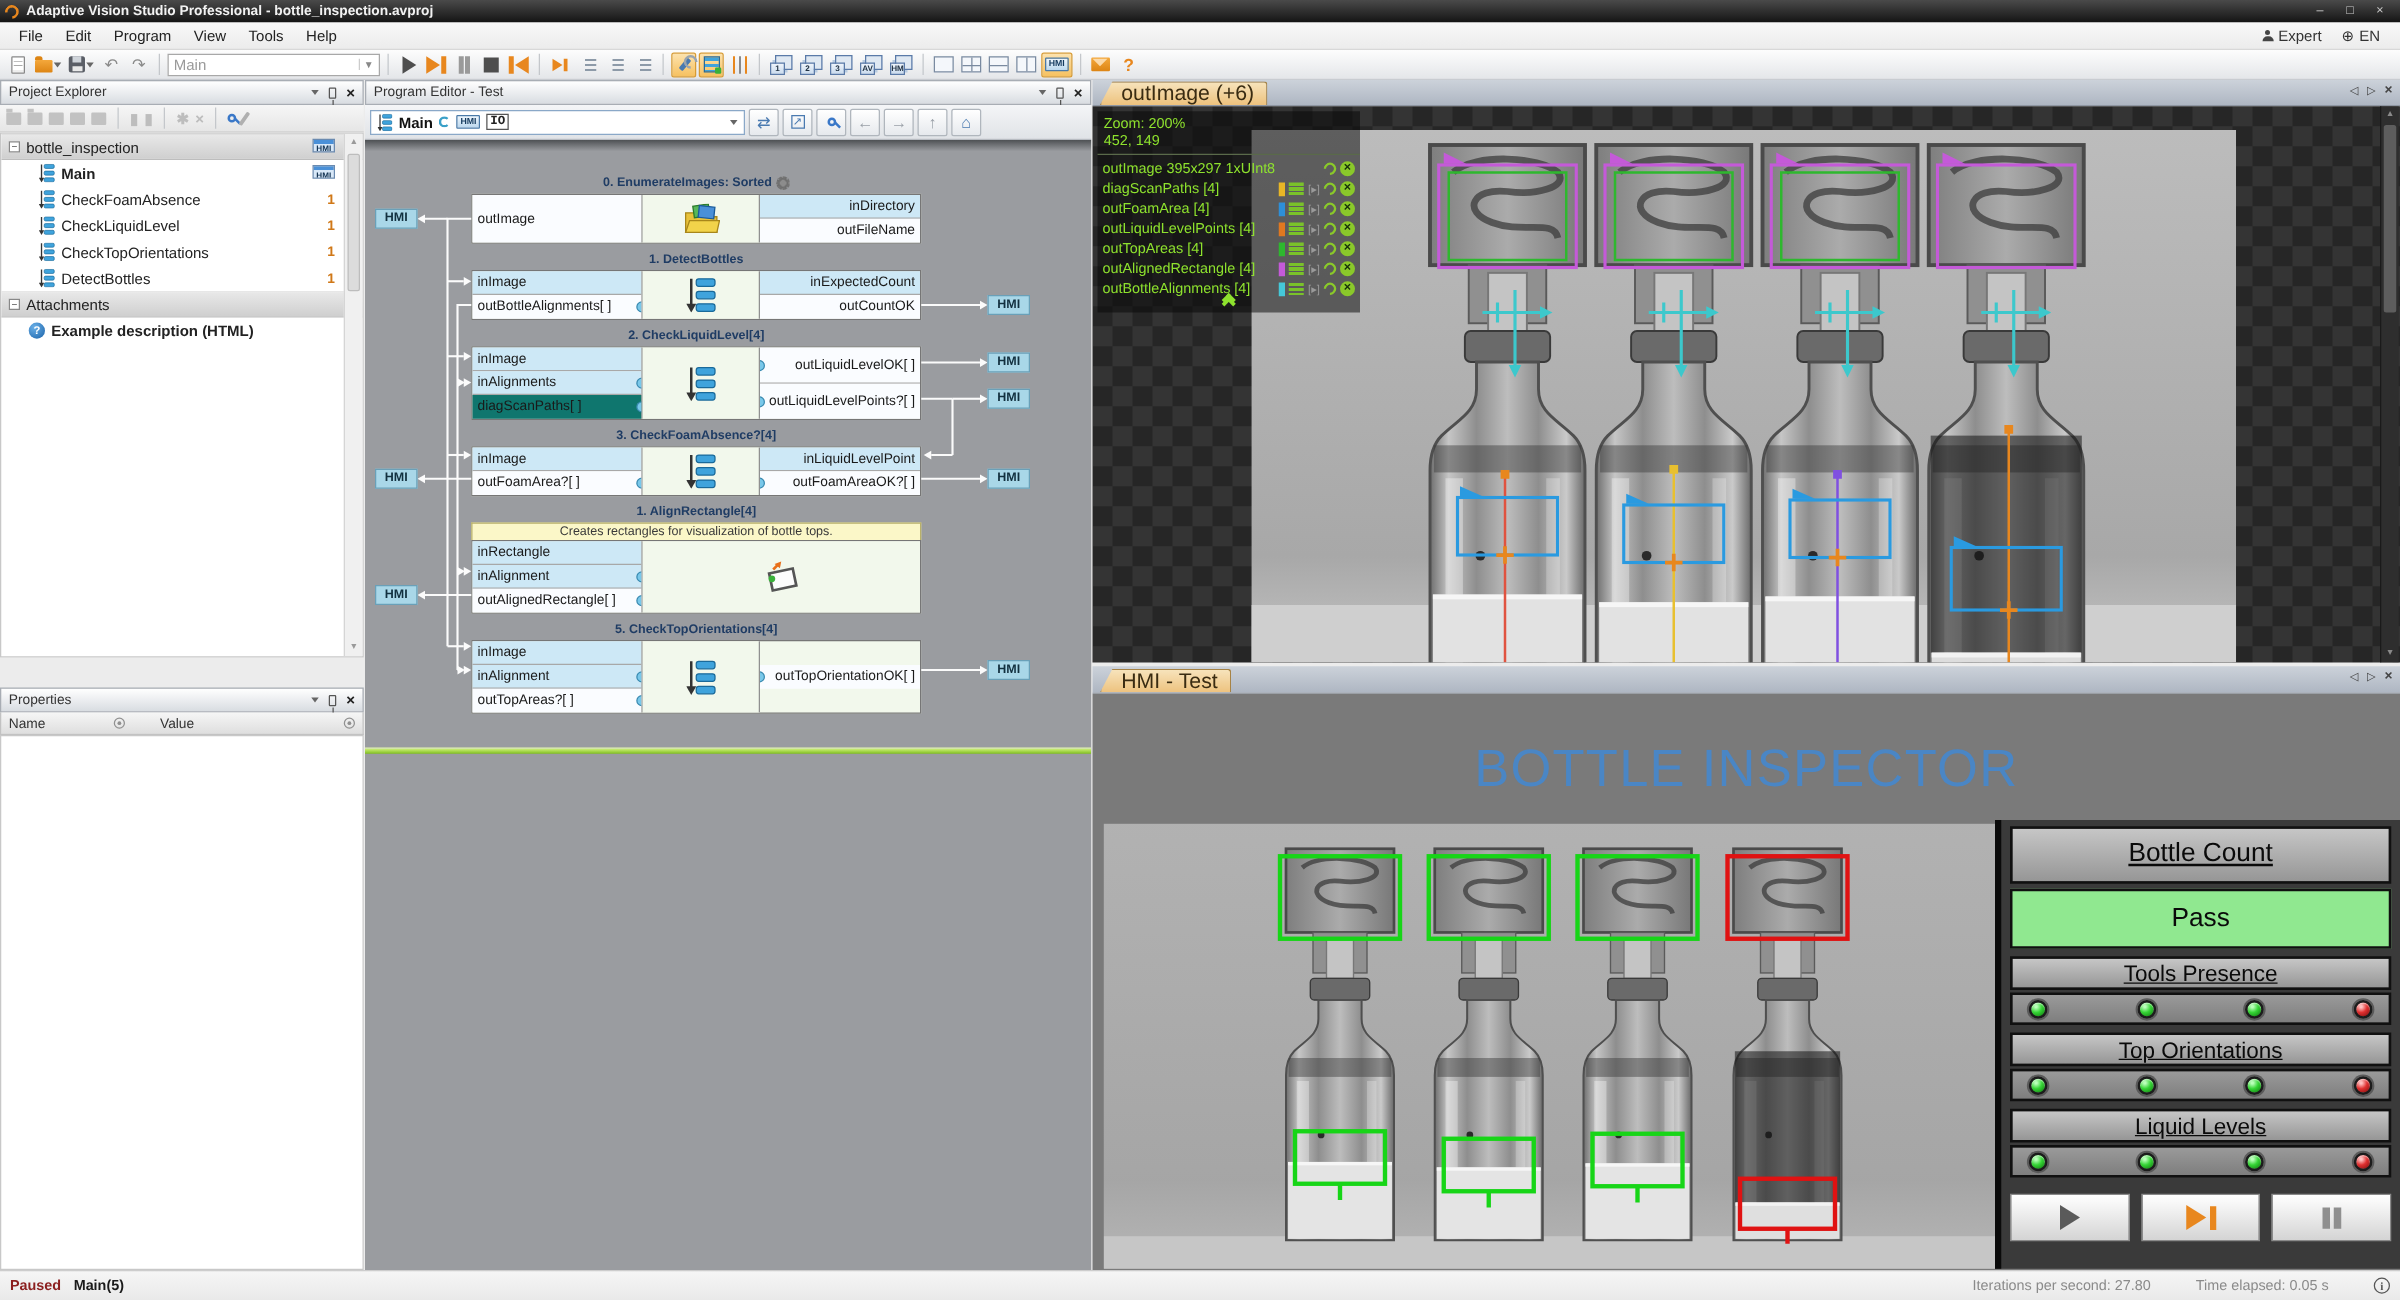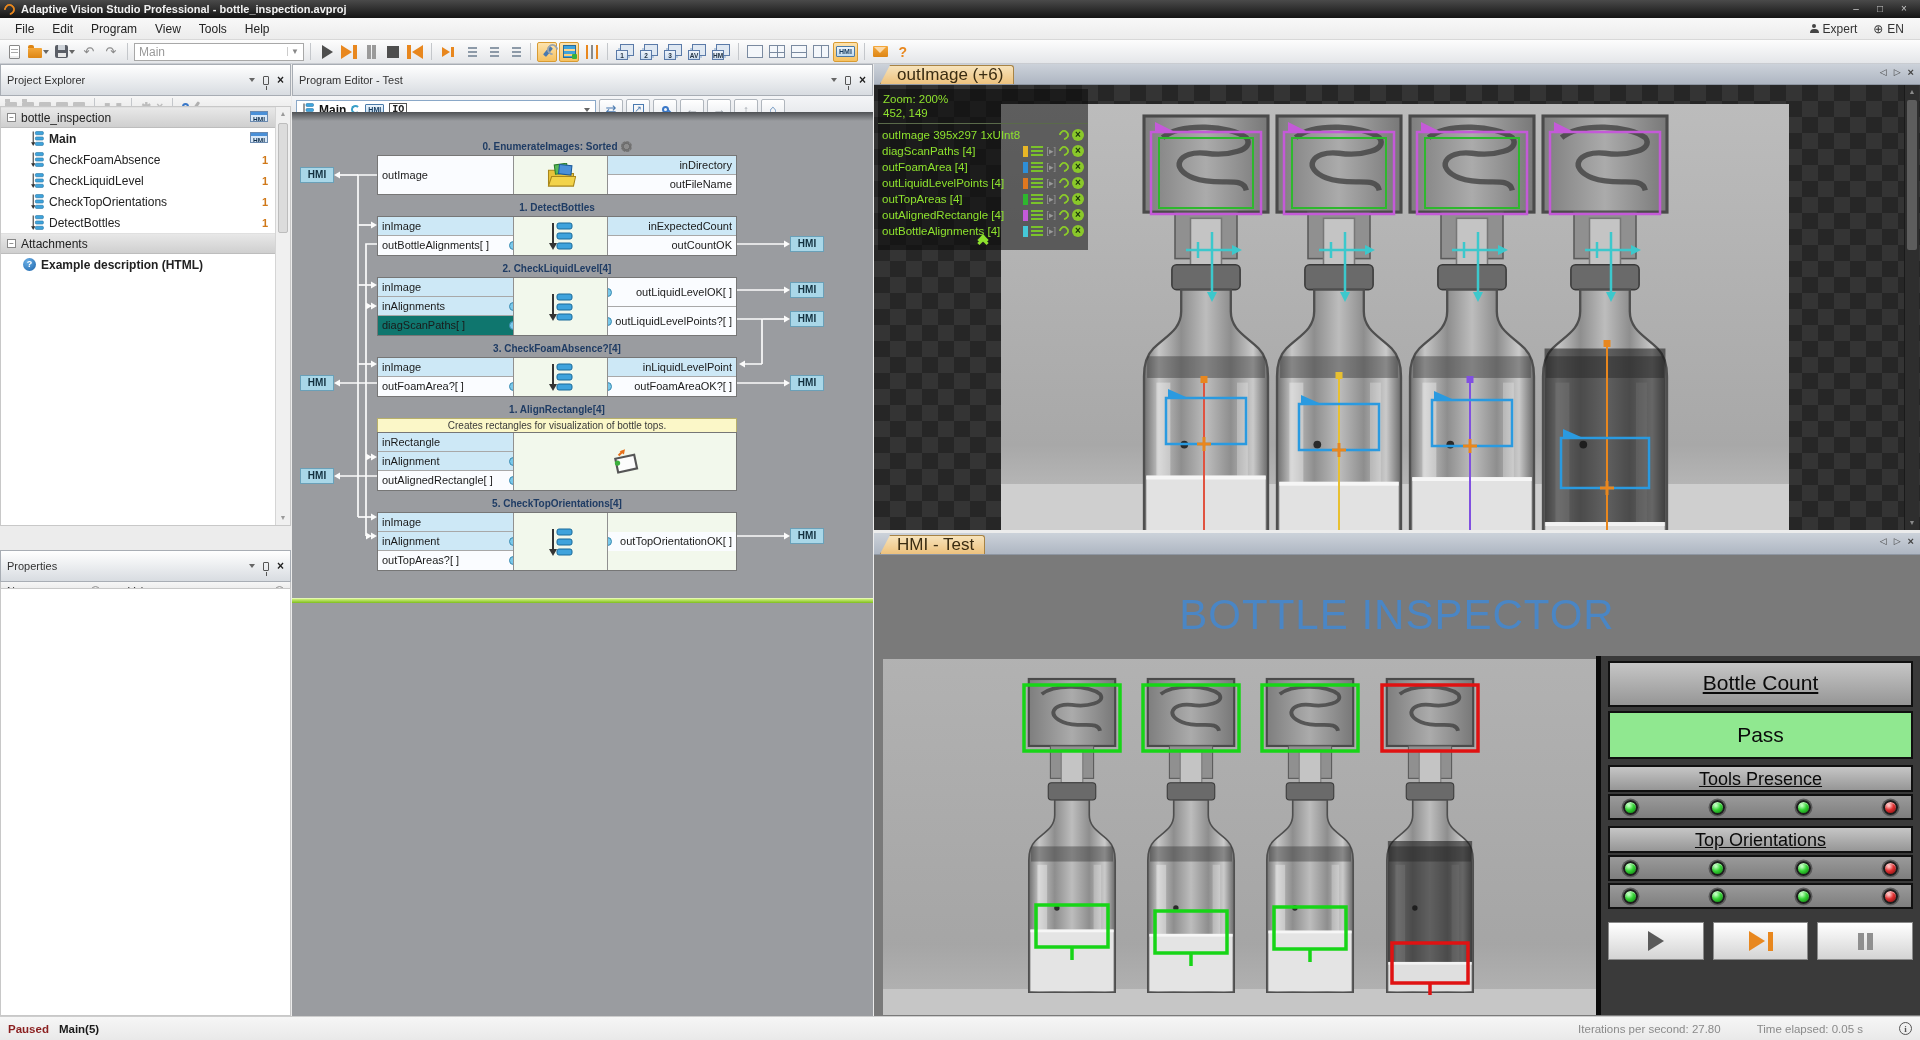--- a/index.html
+++ b/index.html
@@ -60,21 +60,21 @@
   .lay-ic.l4::before{content:"";position:absolute;left:50%;top:0;bottom:0;width:1px;background:#7a8aa0;}
   .lay-ic.l4::after{content:"";position:absolute;top:50%;left:0;right:0;height:1px;background:#7a8aa0;}
   .lay-ic.lh::after{content:"";position:absolute;top:50%;left:0;right:0;height:1px;background:#7a8aa0;}
   .lay-ic.lv::before{content:"";position:absolute;left:50%;top:0;bottom:0;width:1px;background:#7a8aa0;}
   .hmi-chip{font-size:7px;font-weight:bold;background:linear-gradient(#eef6fd,#bcd8ee);border:1px solid #4a7aa8;color:#143a5e;padding:0 2px;line-height:9px;border-radius:1px;}
   .env-ic{width:15px;height:11px;background:linear-gradient(#f4a83c,#dd8514);position:relative;border-radius:1px;}
   .env-ic::before{content:"";position:absolute;left:1px;top:1px;border-left:6.5px solid transparent;border-right:6.5px solid transparent;border-top:6px solid #fbd9a8;}
   .help-ic{color:#e8871e;font-weight:bold;font-size:14px;}
 
   
-  .dock-header{height:32px;background:linear-gradient(#ffffff,#d8dce1);border:1px solid #a8adb4;display:flex;align-items:center;padding:0 6px;color:#333;font-size:11px;gap:8px;}
+  .dock-header{height:20px;background:linear-gradient(#ffffff,#d8dce1);border:1px solid #a8adb4;display:flex;align-items:center;padding:0 6px;color:#333;font-size:11px;gap:8px;}
   .dock-header .sp{flex:1;}
   .pin-ic{width:6px;height:9px;border:1px solid #555;border-radius:1px;position:relative;}
   .pin-ic::after{content:"";position:absolute;left:2px;top:9px;width:1px;height:4px;background:#555;}
   .x-ic{color:#222;font-weight:bold;font-size:12px;line-height:12px;}
 
   .left-col{position:absolute;left:0;top:64px;width:291px;height:952px;background:#ececec;}
   .pe-toolbar{height:22px;background:linear-gradient(#f6f6f6,#e6e6e6);border-bottom:1px solid #cfcfcf;display:flex;align-items:center;gap:5px;padding:0 5px;}
   .dis-ic{width:12px;height:10px;background:#c2c2c2;border-radius:1px;position:relative;}
   .dis-ic.fold::before{content:"";position:absolute;left:0;top:-3px;width:5px;height:3px;background:#c2c2c2;}
   .dis-glyph{color:#bdbdbd;font-size:12px;font-weight:bold;}
@@ -1030,20 +1030,21 @@
           </div>
 
           <div class="hpanel hp-head">Top Orientations</div>
           <div class="ledbar">
             <span class="led led-green"></span>
             <span class="led led-green"></span>
             <span class="led led-green"></span>
             <span class="led led-red"></span>
           </div>
 
+          <div class="hpanel hp-head">Liquid Levels</div>
           <div class="ledbar">
             <span class="led led-green"></span>
             <span class="led led-green"></span>
             <span class="led led-green"></span>
             <span class="led led-red"></span>
           </div>
 
           <div class="hbtns">
             <div class="hbtn">
                 <span class="hb-play"></span>

